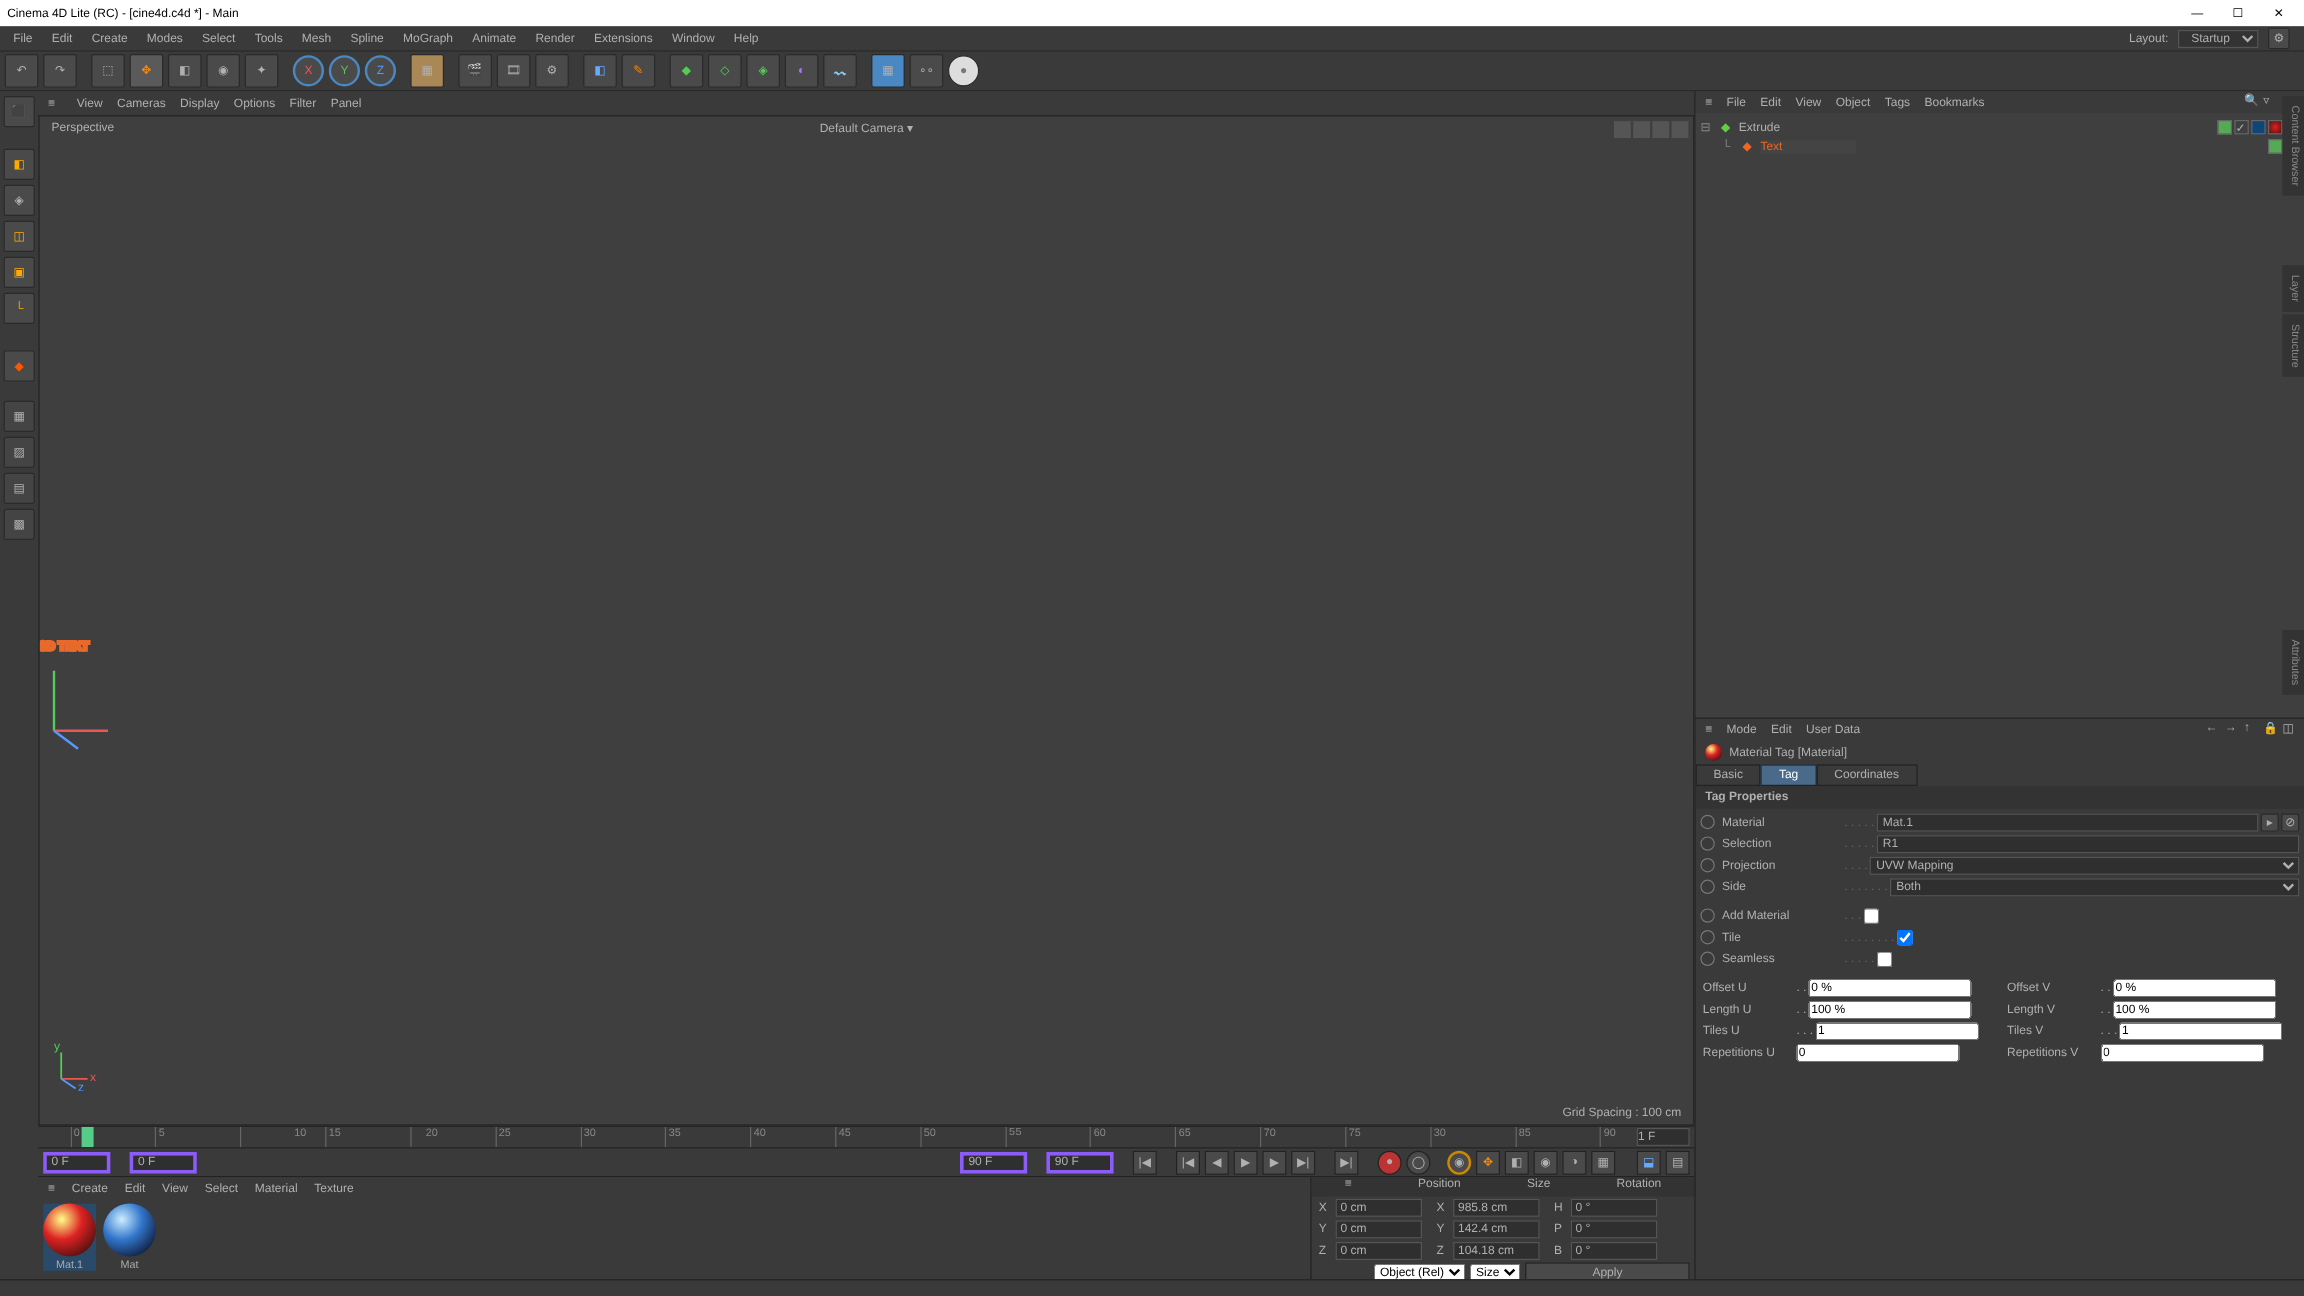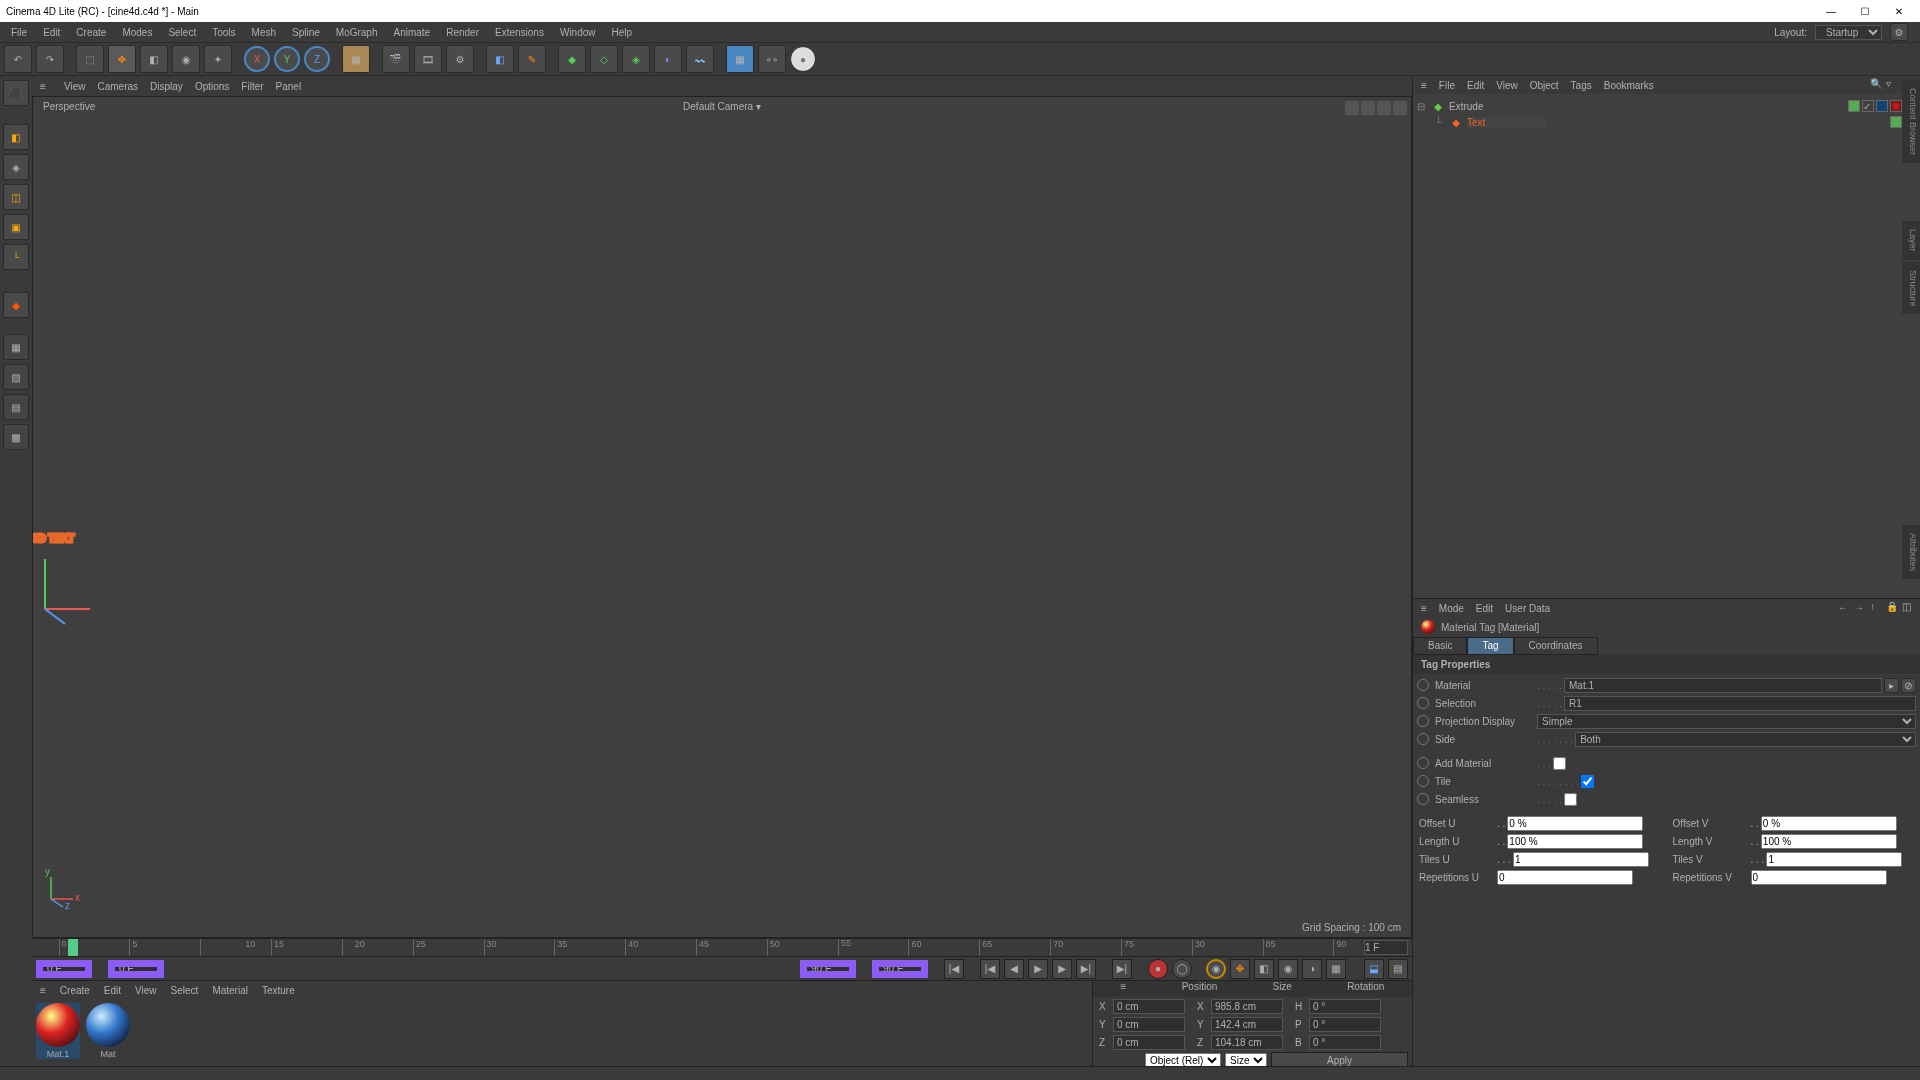--- a/index.html
+++ b/index.html
@@ -30,21 +30,21 @@
 .viewport-top-r { position:absolute; top:4px; right:4px; display:flex; gap:2px; }
 .viewport-top-r div { width:14px; height:14px; background:#555; }
 .viewport-bot-r { position:absolute; bottom:4px; right:10px; color:#b0b0b0; }
 .viewport-canvas { position:absolute; inset:20px 0 20px 0; }
 .axis-mini { position:absolute; bottom:8px; left:8px; width:40px; height:40px; }
 .timeline { height:18px; background:#3a3a3a; display:flex; align-items:center; position:relative; border-top:1px solid #222; overflow:hidden; }
 .timeline-ruler { position:relative; flex:1; height:100%; }
 .tick { position:absolute; top:0; height:100%; border-left:1px solid #666; font-size:9px; padding-left:2px; color:#888; }
 .playhead { position:absolute; top:0; width:10px; height:100%; background:#5c8; left:36px; }
 .frame-nav { height:24px; background:#3a3a3a; display:flex; align-items:center; gap:4px; padding:0 4px; border-top:1px solid #222; }
-.frame-nav input { background:#2f2f2f; color:#b0b0b0; border:7px solid #8b5cf6; width:56px; height:18px; padding:0 4px; font-size:10px; }
+.frame-nav input { background:#2f2f2f; color:#b0b0b0; border:3px solid #8b5cf6; width:56px; height:18px; padding:0 4px; font-size:10px; }
 .frame-nav .spacer { flex:1; }
 .frame-nav .pbtn { width:20px; height:20px; background:#4a4a4a; border:1px solid #222; display:flex; align-items:center; justify-content:center; }
 .frame-nav .round { border-radius:50%; }
 .frame-nav .red { background:#b33; }
 .frame-nav .orange { border:2px solid #c80; }
 .bottom { display:flex; height:100px; border-top:1px solid #222; }
 .mat-panel { flex:1; background:#3a3a3a; }
 .mat-menubar { height:18px; display:flex; align-items:center; gap:14px; padding-left:8px; }
 .mat-slots { display:flex; gap:6px; padding:4px; }
 .mat-slot { width:44px; text-align:center; }
@@ -449,22 +449,23 @@
             <div class="tbtn" style="width:15px;height:15px">⊘</div>
           </div>
         <div class="prow">
             <div class="pico"></div>
             <label>Selection</label>
             <span class="dots">. . . . .</span>
             <input type="text" class="full" value="R1" style="">
           </div>
         <div class="prow">
             <div class="pico"></div>
-            <label>Projection Display</label>
-            <select><option>Simple</option></select>
+            <label>Projection</label>
+            <span class="dots">. . . .</span>
+            <select><option>UVW Mapping</option></select>
           </div>
         <div class="prow">
             <div class="pico"></div>
             <label>Side</label>
             <span class="dots">. . . . . . .</span>
             <select><option>Both</option></select>
           </div>
         <div style="height:6px"></div>
         <div class="prow">
             <div class="pico"></div>

